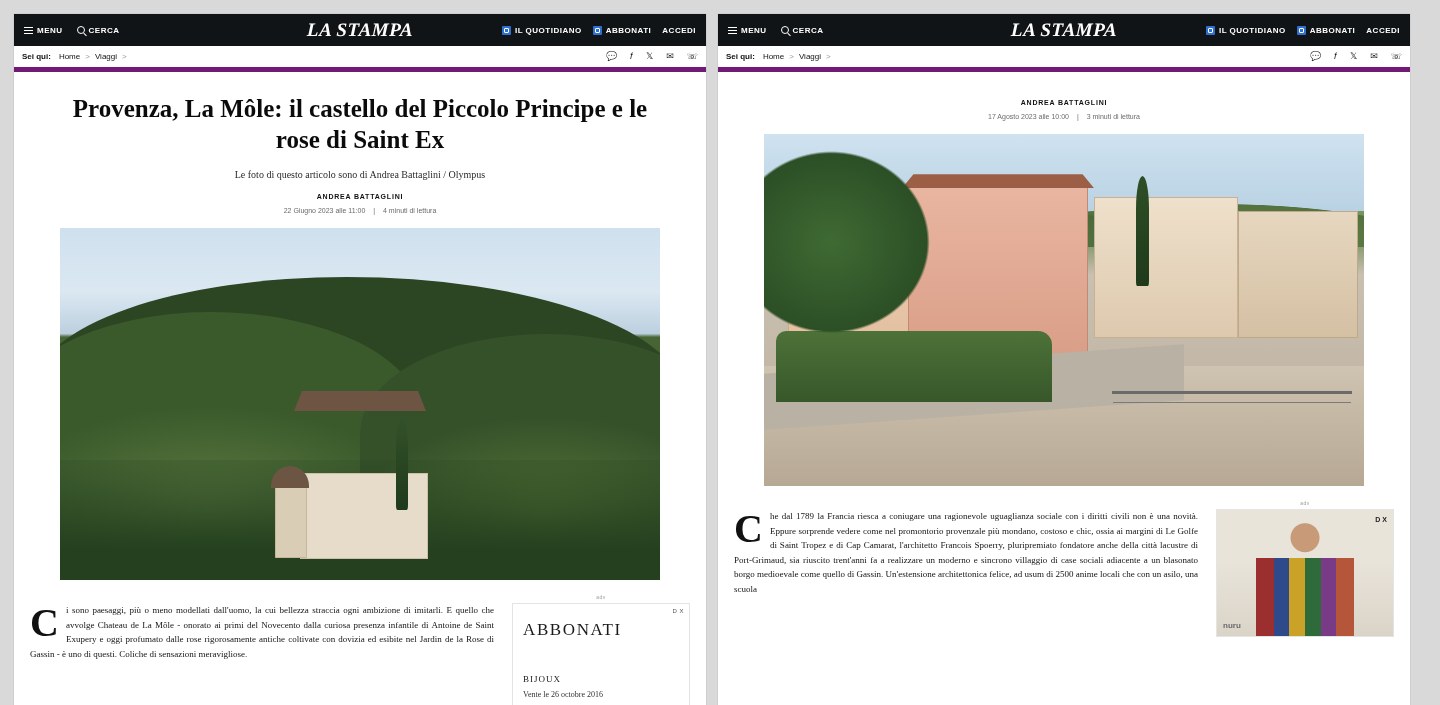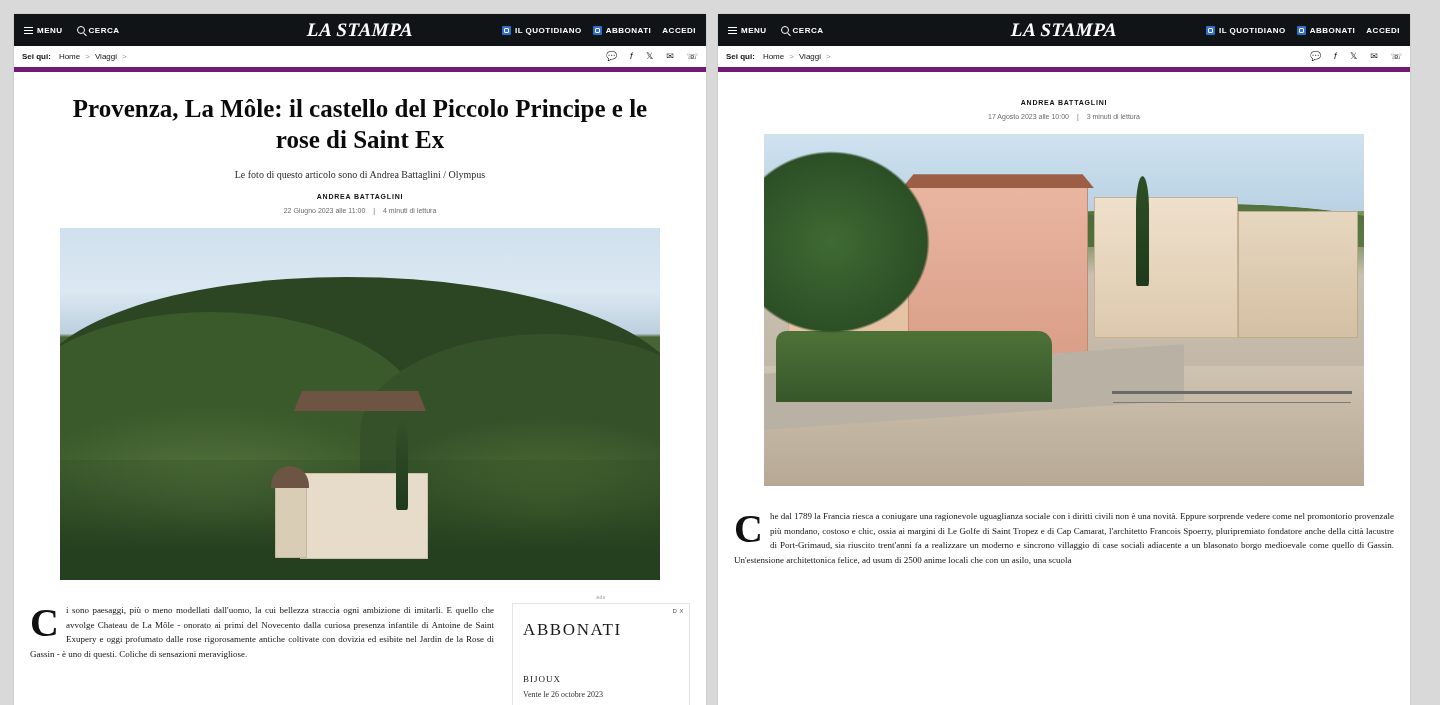--- a/index.html
+++ b/index.html
@@ -418,21 +418,21 @@
           <span class="dropcap">C</span>
           <span>i sono paesaggi, più o meno modellati dall'uomo, la cui bellezza straccia ogni ambizione di imitarli. E quello che avvolge Chateau de La Môle - onorato ai primi del Novecento dalla curiosa presenza infantile di Antoine de Saint Exupery e oggi profumato dalle rose rigorosamente antiche coltivate con dovizia ed esibite nel Jardin de la Rose di Gassin - è uno di questi. Coliche di sensazioni meravigliose.</span>
         </p>
       </div>
       <div class="adcol">
         <div class="ad-label">adv</div>
         <div class="ad-box">
           <div class="adx">D X</div>
           <div class="ad-brand">ABBONATI</div>
           <div class="ad-sub">BIJOUX</div>
-          <div class="ad-sub2">Vente le 26 octobre 2023</div>
+          <div class="ad-sub2">Vente le 26 octobre 2016</div>
         </div>
       </div>
     </div>
   </div>
 
   <div class="window">
 
     <div class="topbar">
       <div class="tb-left">
         <div class="tb-item">
@@ -501,16 +501,26 @@
       </div>
     </div>
 
     <div class="below">
       <div class="bodycol">
         <p class="dropcap-para">
           <span class="dropcap">C</span>
           <span>he dal 1789 la Francia riesca a coniugare una ragionevole uguaglianza sociale con i diritti civili non è una novità. Eppure sorprende vedere come nel promontorio provenzale più mondano, costoso e chic, ossia ai margini di Le Golfe di Saint Tropez e di Cap Camarat, l'architetto Francois Spoerry, pluripremiato fondatore anche della città lacustre di Port-Grimaud, sia riuscito trent'anni fa a realizzare un moderno e sincrono villaggio di case sociali adiacente a un blasonato borgo medioevale come quello di Gassin. Un'estensione architettonica felice, ad usum di 2500 anime locali che con un asilo, una scuola</span>
         </p>
       </div>
+      <div class="adcol">
+        <div class="ad-label">adv</div>
+        <div class="ad-box">
+          <div class="ad-photo">
+            <div class="torso"></div>
+            <div class="logo">D X</div>
+            <div class="brandmark">nuru</div>
+          </div>
+        </div>
+      </div>
     </div>
   </div>
 
 </div>
 
 </body></html>

